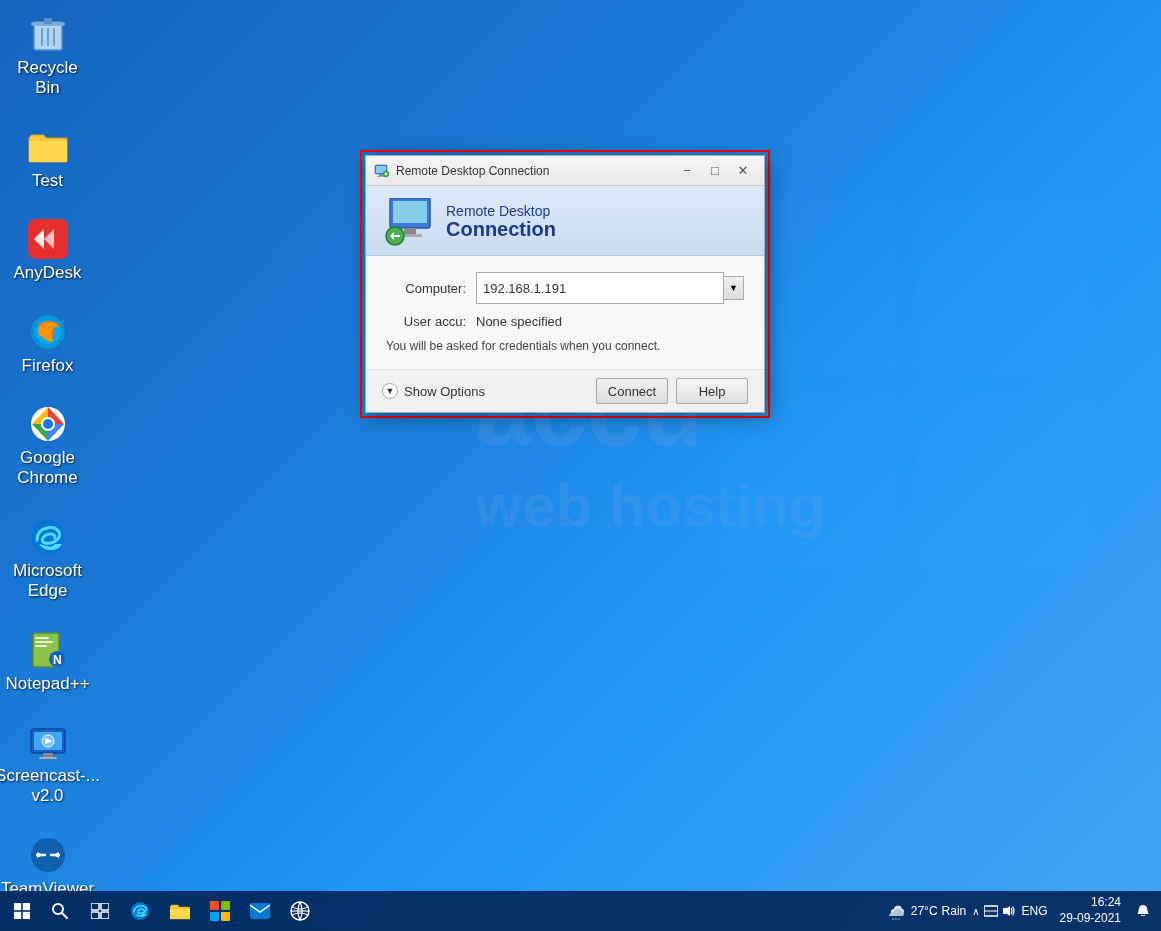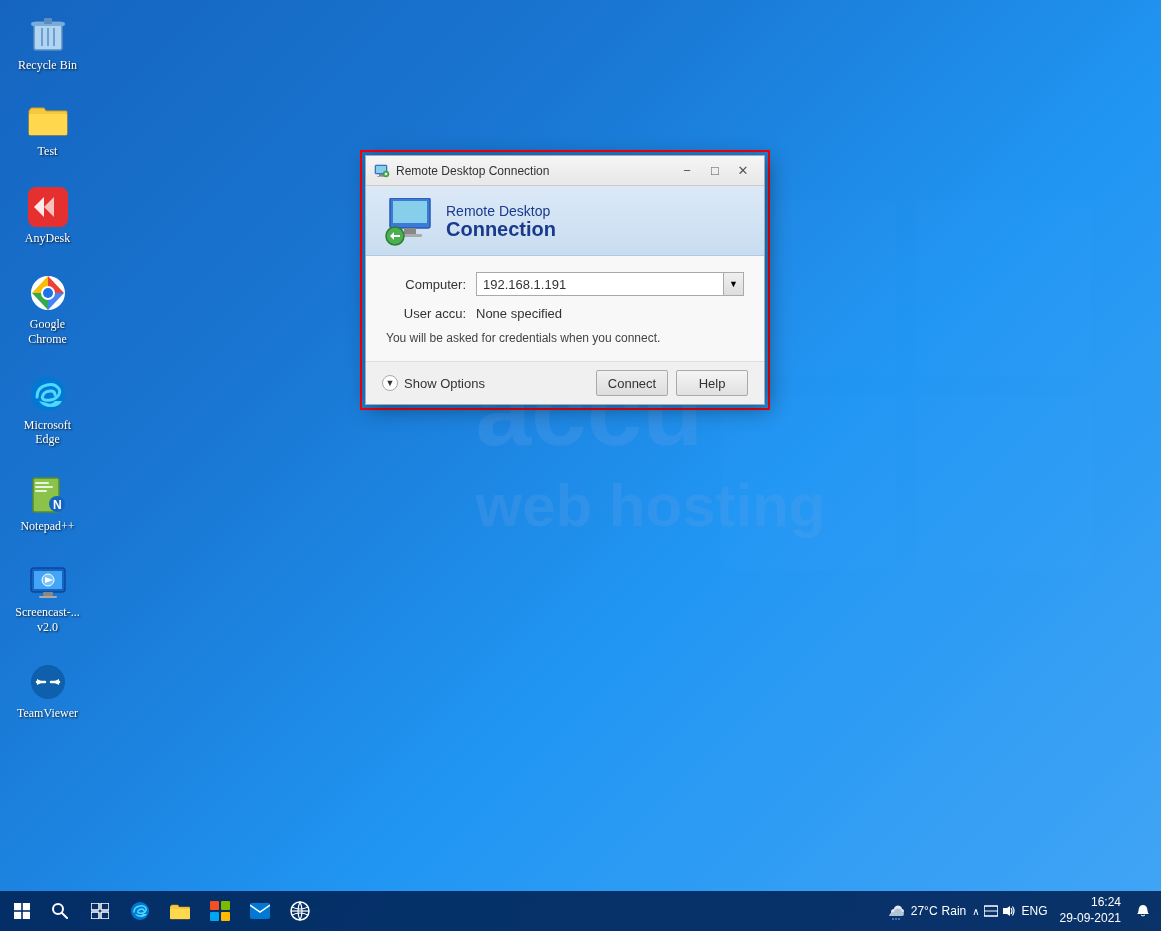--- a/index.html
+++ b/index.html
@@ -64,25 +64,24 @@
       width: 40px;
       height: 40px;
       display: flex;
       align-items: center;
       justify-content: center;
       font-size: 28px;
       margin-bottom: 4px;
     }
     .icon-label {
       color: white;
-      font-size: 12px;
+      font-size: 17px;
       text-align: center;
       text-shadow: 1px 1px 2px rgba(0,0,0,0.8);
       line-height: 1.2;
-      font-family: Liberation Serif, serif;
     }
 
     
     .taskbar {
       position: absolute;
       bottom: 0; left: 0; right: 0;
       height: 40px;
       background: rgba(0, 30, 80, 0.85);
       backdrop-filter: blur(10px);
       display: flex;
@@ -252,21 +251,21 @@
       text-align: right;
       padding-right: 10px;
     }
     .dialog-field-input {
       flex: 1;
       display: flex;
       align-items: center;
     }
     .dialog-input {
       flex: 1;
-      height: 24px;
+      height: 32px;
       border: 1px solid #aaa;
       background: white;
       padding: 0 6px;
       font-size: 13px;
       color: #333;
     }
     .dialog-dropdown-btn {
       width: 20px; height: 24px;
       background: linear-gradient(180deg, #f0f0f0, #ddd);
       border: 1px solid #aaa;
@@ -384,20 +383,32 @@
         <div style="width:40px;height:40px;background:#e63030;border-radius:8px;display:flex;align-items:center;justify-content:center;">
           <svg width="28" height="20" viewBox="0 0 28 20">
             <polygon points="0,10 10,0 10,20" fill="white" opacity="0.9"></polygon>
             <polygon points="10,10 20,0 20,20" fill="white" opacity="0.7"></polygon>
           </svg>
         </div>
       </div>
       <span class="icon-label">AnyDesk</span>
     </div>
 
+    <div class="desktop-icon">
+      <div class="icon-img">
+        <svg width="38" height="38" viewBox="0 0 38 38">
+          <circle cx="19" cy="19" r="17" fill="#0096dd"></circle>
+          <circle cx="19" cy="19" r="12" fill="#00aaff"></circle>
+          <path d="M19 4 C26 4 33 10 33 19 C33 28 26 34 19 34 C12 34 5 28 5 19 C5 10 12 4 19 4Z" fill="none" stroke="none"></path>
+          <path d="M8 14 Q12 8 20 8 Q28 8 32 15 Q28 12 22 13 Q26 16 25 22 Q22 28 16 26 Q10 24 10 18 Q10 15 12 13Z" fill="#ff6611"></path>
+          <path d="M16 26 Q20 30 25 28 Q22 25 22 20 Q22 16 26 14 Q28 13 30 14 Q28 10 22 9 Q16 8 11 13 Q8 17 10 22Z" fill="#ff9500"></path>
+        </svg>
+      </div>
+      <span class="icon-label">Firefox</span>
+    </div>
 
     <div class="desktop-icon">
       <div class="icon-img">
         <svg width="38" height="38" viewBox="0 0 38 38">
           <circle cx="19" cy="19" r="17" fill="#fff"></circle>
           <circle cx="19" cy="19" r="8" fill="#1565c0"></circle>
           <path d="M19 2 L35 19 L19 19Z" fill="#ea4335"></path>
           <path d="M19 2 L3 19 L19 19Z" fill="#fbbc05"></path>
           <path d="M3 19 L19 36 L19 19Z" fill="#34a853"></path>
           <path d="M19 36 L35 19 L19 19Z" fill="#4285f4"></path>

